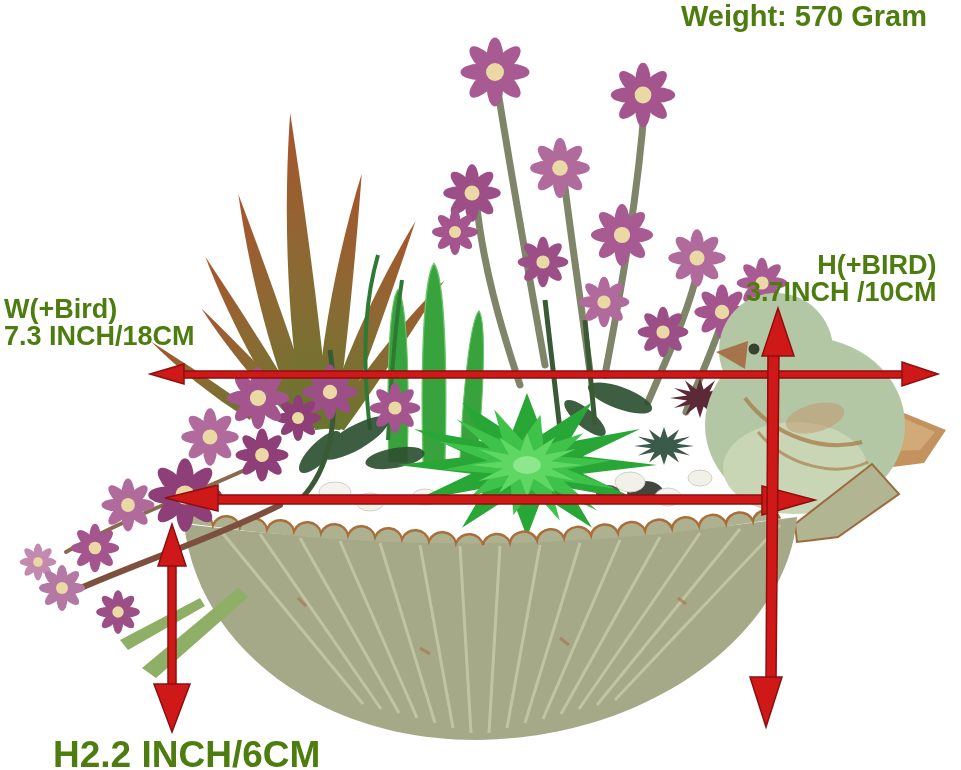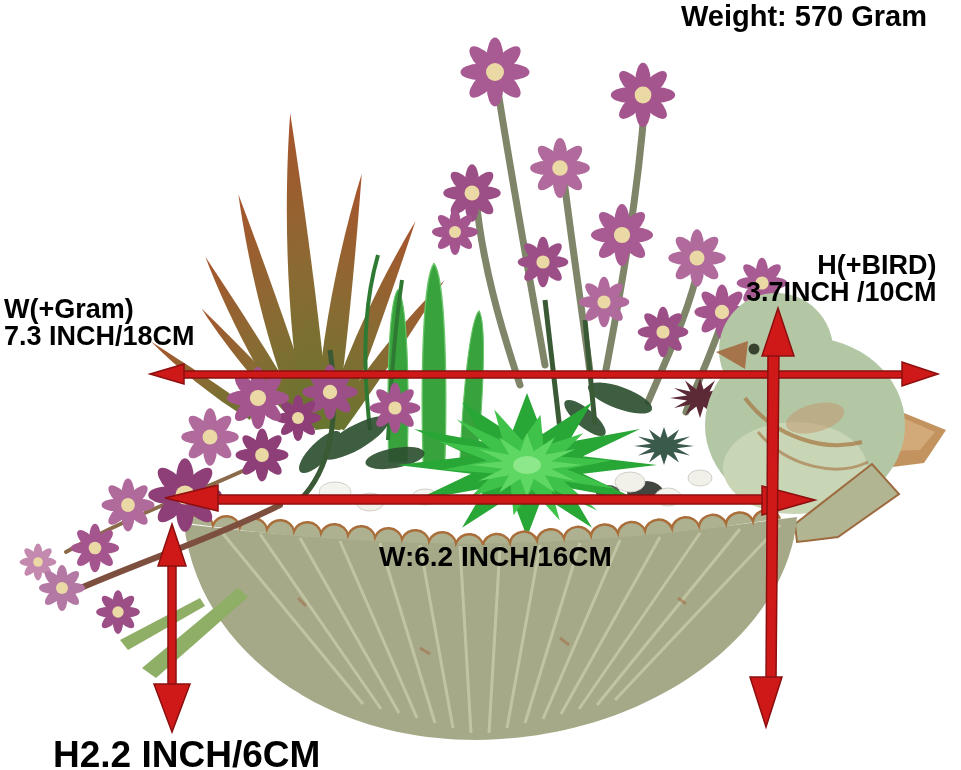--- a/index.html
+++ b/index.html
@@ -7,21 +7,21 @@
     width:961px;height:770px;position:relative;overflow:hidden;
     background:#ffffff;
     font-family:"Liberation Sans",sans-serif;
   }
   #stage{position:absolute;left:0;top:0;width:961px;height:770px;}
   svg{position:absolute;left:0;top:0;}
   .lbl{
     position:absolute;
     font-family:"Liberation Sans",sans-serif;
     font-weight:bold;
-    color:#000000;
+    color:#4d7c0f;
     white-space:nowrap;
     line-height:1.0;
     letter-spacing:0px;
   }
   #lbl-weight{left:681px;top:2px;font-size:29px;}
   #lbl-wbird{left:4px;top:296px;font-size:27px;}
   #lbl-hbird{left:746px;top:252px;font-size:27px;text-align:right;}
   #lbl-wpot{left:379px;top:543px;font-size:28px;}
   #lbl-hpot{left:53px;top:736px;font-size:37px;}
 </style>
@@ -221,26 +221,25 @@
   <g stroke-width="1.5" fill="#cf1818" stroke="#8c0f0f">
     <polygon points="168,560 176,560 176,688 168,688"></polygon>
     <polygon points="172,524 158,566 186,566"></polygon>
     <polygon points="172,732 154,684 190,684"></polygon>
   </g>
 </svg>
 
   <div class="lbl" id="lbl-weight">Weight: 570 Gram</div>
 
   <div class="lbl" id="lbl-wbird">
-    <div>W(+Gram)</div>
+    <div>W(+Bird)</div>
     <div>7.3 INCH/18CM</div>
   </div>
 
   <div class="lbl" id="lbl-hbird">
     <div>H(+BIRD)</div>
     <div>3.7INCH /10CM</div>
   </div>
 
-  <div class="lbl" id="lbl-wpot">W:6.2 INCH/16CM</div>
 
   <div class="lbl" id="lbl-hpot">H2.2 INCH/6CM</div>
 
 </div>
 
 </body></html>

